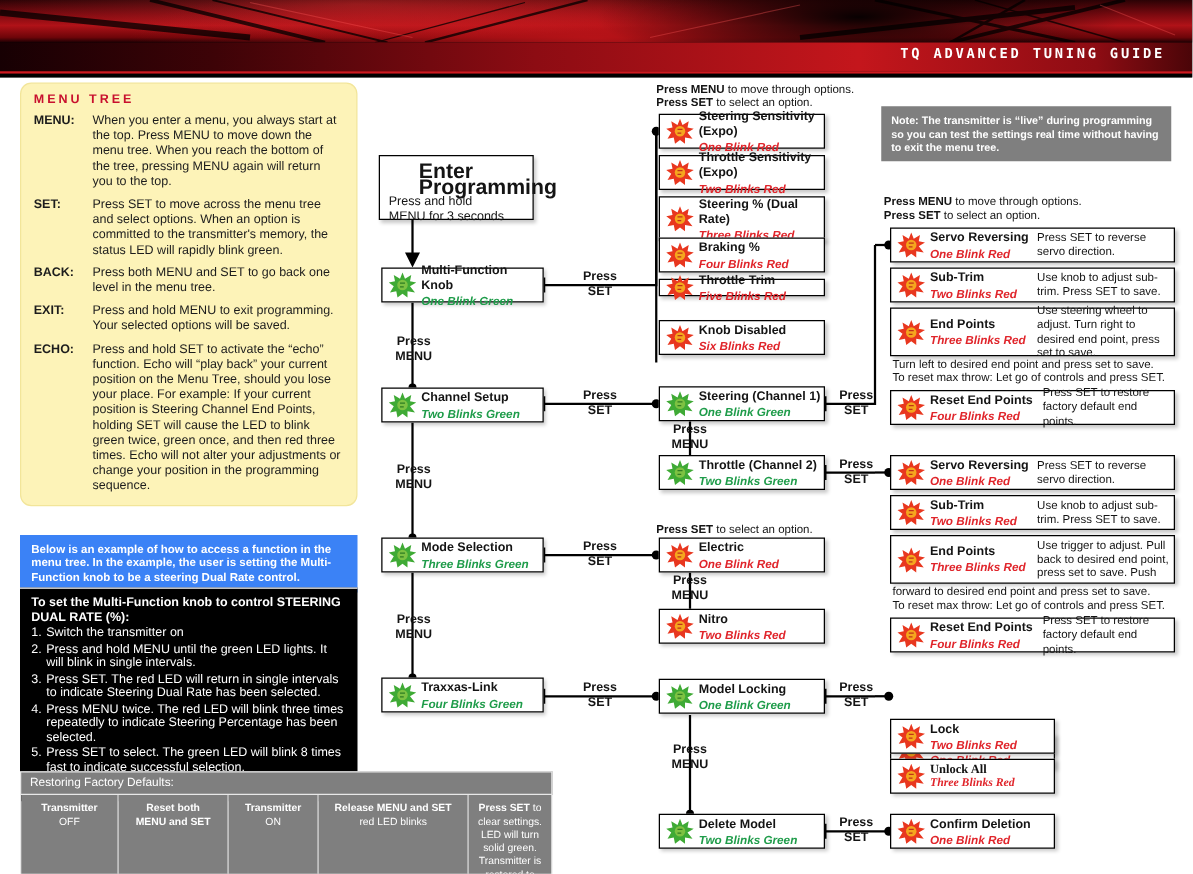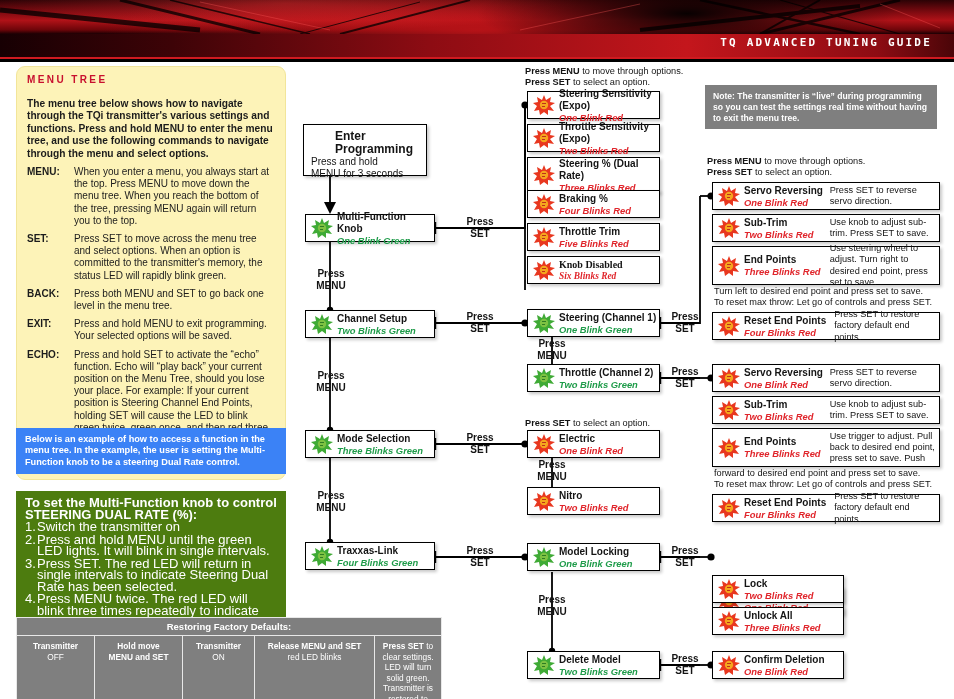--- a/index.html
+++ b/index.html
@@ -26,41 +26,41 @@
   #banner .redline{position:absolute;left:0;top:57px;width:954px;height:2px;background:#cf1a20;}
   #banner .blackline{position:absolute;left:0;top:59px;width:954px;height:3px;background:#000;}
   #banner-title{position:absolute;right:22px;top:34px;
     font-family:"DejaVu Sans Mono","Liberation Mono",monospace;
     font-size:11px;font-weight:bold;letter-spacing:2.2px;color:#ffffff;line-height:18px;}
 
   
   #menu-tree-card{position:absolute;left:16px;top:66px;width:270px;
     background:#fdf3b8;border:1px solid #f2e59a;border-radius:9px;
     padding:7px 10px 8px 10px;box-sizing:border-box;}
-  #menu-tree-card h2{margin:0 0 13px 0;font-size:10px;font-weight:bold;letter-spacing:2.4px;color:#c8102e;}
+  #menu-tree-card h2{margin:0 0 3px 0;font-size:10px;font-weight:bold;letter-spacing:2.4px;color:#c8102e;}
   #menu-tree-card .intro{font-size:10.2px;font-weight:bold;color:#1c1c1c;line-height:12.4px;}
   .defrow{display:flex;margin-top:6px;font-size:10px;color:#1c1c1c;line-height:12.2px;}
   .defrow .term{font-weight:bold;width:47px;flex:0 0 47px;}
   .defrow .desc{flex:1;}
 
   #example-note{position:absolute;left:16px;top:428px;width:270px;box-sizing:border-box;
     background:#3b82f6;color:#fff;font-size:9.2px;font-weight:bold;line-height:11.4px;
     padding:6px 9px 6px 9px;}
   #example-steps{position:absolute;left:16px;top:470px;width:270px;box-sizing:border-box;
-    background:#4d7c0f;color:#fff;font-size:13px;line-height:11.5px;
-    padding:6px 9px 8px 9px;border-top:1px solid #fff;margin-top:20px;}
+    background:#000000;color:#fff;font-size:10px;line-height:11.5px;
+    padding:6px 9px 8px 9px;border-top:1px solid #fff;}
   #example-steps .lead{font-weight:bold;margin-bottom:1px;}
   #example-steps ol{margin:0;padding:0;list-style:none;}
   #example-steps li{display:flex;margin-top:1px;}
   #example-steps li .n{width:12px;flex:0 0 12px;}
 
   
   #factory-table{position:absolute;left:16px;top:617px;width:426px;}
-  #factory-table .fthead{background:#7f7f7f;color:#fff;font-size:9.5px;font-weight:bold;
-    padding:3px 7px;border:1px solid #e8e8e8;box-sizing:border-box;text-align:center;}
+  #factory-table .fthead{background:#7f7f7f;color:#fff;font-size:9.5px;font-weight:normal;
+    padding:3px 7px;border:1px solid #e8e8e8;box-sizing:border-box;}
   #factory-table .ftrow{display:flex;border:1px solid #e8e8e8;border-top:none;box-sizing:border-box;}
   #factory-table .ftcell{background:#7f7f7f;color:#fff;font-size:8.3px;text-align:center;
     padding:5px 4px;box-sizing:border-box;border-right:1px solid #e8e8e8;line-height:10.5px;}
   #factory-table .ftcell:last-child{border-right:none;}
   #factory-table .ftcell b{font-weight:bold;}
 
   
   #flow{position:absolute;left:0;top:0;width:954px;height:699px;}
   #wires{position:absolute;left:0;top:0;width:954px;height:699px;pointer-events:none;}
 
@@ -68,21 +68,21 @@
     border:1.6px solid #000;box-shadow:2px 2px 3px rgba(0,0,0,.22);}
   .node .nlabel{font-size:10px;font-weight:bold;color:#141414;line-height:12px;}
   .node .nblink{font-size:9.4px;font-weight:bold;font-style:italic;line-height:11px;}
   .nblink.red{color:#e0252b;}
   .nblink.green{color:#1f9c4a;}
 
   .starnode{display:flex;align-items:center;padding-left:4px;height:100%;}
   .starnode .txt{margin-left:3px;}
 
   .plain{padding:5px 7px 6px 7px;}
-  .plain .t1{font-size:12px;font-weight:bold;color:#141414;line-height:13px;padding-left:24px;}
+  .plain .t1{font-size:17px;font-weight:bold;color:#141414;line-height:13px;padding-left:24px;}
   .plain .t2{font-size:10px;color:#141414;line-height:12px;}
 
   .pressbox{position:absolute;font-size:10px;font-weight:bold;color:#141414;
     line-height:11.5px;text-align:center;}
 
   .hint{position:absolute;font-size:9.2px;color:#141414;line-height:11.2px;}
   .hint b{font-weight:bold;}
   .overflowtext{position:absolute;font-size:9.2px;color:#141414;line-height:11.4px;}
 
   #live-note{position:absolute;left:705px;top:85px;width:232px;box-sizing:border-box;
@@ -116,21 +116,20 @@
     </g>
   </svg>
   <div class="grad"></div>
   <div class="redline"></div>
   <div class="blackline"></div>
   <div id="banner-title">TQ  ADVANCED TUNING GUIDE</div>
 </div>
 
 <div id="menu-tree-card">
   <h2>MENU TREE</h2>
-  <div class="intro">The menu tree below shows how to navigate through the TQi transmitter's various settings and functions. Press and hold MENU to enter the menu tree, and use the following commands to navigate through the menu and select options.</div>
 
   <div class="defrow">
     <div class="term">MENU:</div>
     <div class="desc">When you enter a menu, you always start at the top. Press MENU to move down the menu tree. When you reach the bottom of the tree, pressing MENU again will return you to the top.</div>
   </div>
   <div class="defrow">
     <div class="term">SET:</div>
     <div class="desc">Press SET to move across the menu tree and select options. When an option is committed to the transmitter's memory, the status LED will rapidly blink green.</div>
   </div>
   <div class="defrow">
@@ -180,21 +179,21 @@
 </div>
 
 <div id="factory-table">
   <div class="fthead">Restoring Factory Defaults:</div>
   <div class="ftrow">
     <div class="ftcell" style="width:78px">
       <b>Transmitter</b><br>
       <span>OFF</span>
     </div>
     <div class="ftcell" style="width:88px">
-      <b>Hold move</b><br>
+      <b>Reset both</b><br>
       <b>MENU and SET</b>
     </div>
     <div class="ftcell" style="width:72px">
       <b>Transmitter</b><br>
       <span>ON</span>
     </div>
     <div class="ftcell" style="width:120px">
       <b>Release MENU and SET</b><br>
       <span>red LED blinks</span>
     </div>
@@ -435,36 +434,36 @@
             <circle cx="12" cy="11" r="4.2" fill="#f5a61e"></circle>
             <path d="M10 9.5 h4 M10 12.5 h3" stroke="#c0311a" stroke-width="1.1" fill="none"></path>
           </svg>
       </span>
       <span class="txt">
         <div class="nlabel">Braking %</div>
         <div class="nblink red">Four Blinks Red</div>
       </span>
     </div>
   </div>
-  <div class="node" style="left:527px;top:223px;width:133px;height:28px;">
+  <div class="node" style="left:527px;top:223px;width:133px;height:14px;">
     <div class="starnode">
       <span class="star">
         <svg viewBox="0 0 24 22">
             <polygon points="12,1 14,6 19,3 18,8 23,9 18,12 22,17 16,16 16,21 12,18 8,21 7,16 2,17 5,12 1,9 6,8 5,3 10,6" fill="#e8371f"></polygon>
             <circle cx="12" cy="11" r="4.2" fill="#f5a61e"></circle>
             <path d="M10 9.5 h4 M10 12.5 h3" stroke="#c0311a" stroke-width="1.1" fill="none"></path>
           </svg>
       </span>
       <span class="txt">
         <div class="nlabel">Throttle Trim</div>
         <div class="nblink red">Five Blinks Red</div>
       </span>
     </div>
   </div>
-  <div class="node" style="left:527px;top:256px;width:133px;height:28px;font-family:Liberation Serif, serif;">
+  <div class="node" style="left:527px;top:256px;width:133px;height:28px;">
     <div class="starnode">
       <span class="star">
         <svg viewBox="0 0 24 22">
             <polygon points="12,1 14,6 19,3 18,8 23,9 18,12 22,17 16,16 16,21 12,18 8,21 7,16 2,17 5,12 1,9 6,8 5,3 10,6" fill="#e8371f"></polygon>
             <circle cx="12" cy="11" r="4.2" fill="#f5a61e"></circle>
             <path d="M10 9.5 h4 M10 12.5 h3" stroke="#c0311a" stroke-width="1.1" fill="none"></path>
           </svg>
       </span>
       <span class="txt">
         <div class="nlabel">Knob Disabled</div>
@@ -759,21 +758,21 @@
             <circle cx="12" cy="11" r="4.2" fill="#f5a61e"></circle>
             <path d="M10 9.5 h4 M10 12.5 h3" stroke="#c0311a" stroke-width="1.1" fill="none"></path>
           </svg>
       </span>
       <span class="txt">
         <div class="nlabel">Lock</div>
         <div class="nblink red">Two Blinks Red</div>
       </span>
     </div>
   </div>
-  <div class="node" style="left:712px;top:607px;width:132px;height:28px;">
+  <div class="node" style="left:712px;top:607px;width:132px;height:28px;font-family:Liberation Serif, serif;">
     <div class="starnode">
       <span class="star">
         <svg viewBox="0 0 24 22">
             <polygon points="12,1 14,6 19,3 18,8 23,9 18,12 22,17 16,16 16,21 12,18 8,21 7,16 2,17 5,12 1,9 6,8 5,3 10,6" fill="#e8371f"></polygon>
             <circle cx="12" cy="11" r="4.2" fill="#f5a61e"></circle>
             <path d="M10 9.5 h4 M10 12.5 h3" stroke="#c0311a" stroke-width="1.1" fill="none"></path>
           </svg>
       </span>
       <span class="txt">
         <div class="nlabel">Unlock All</div>

